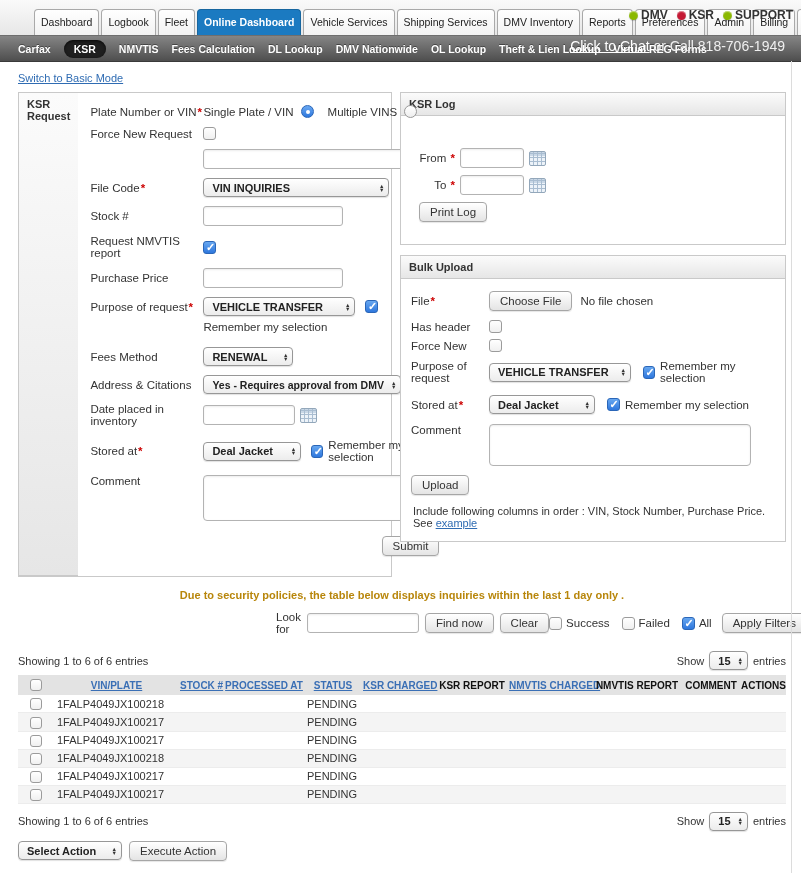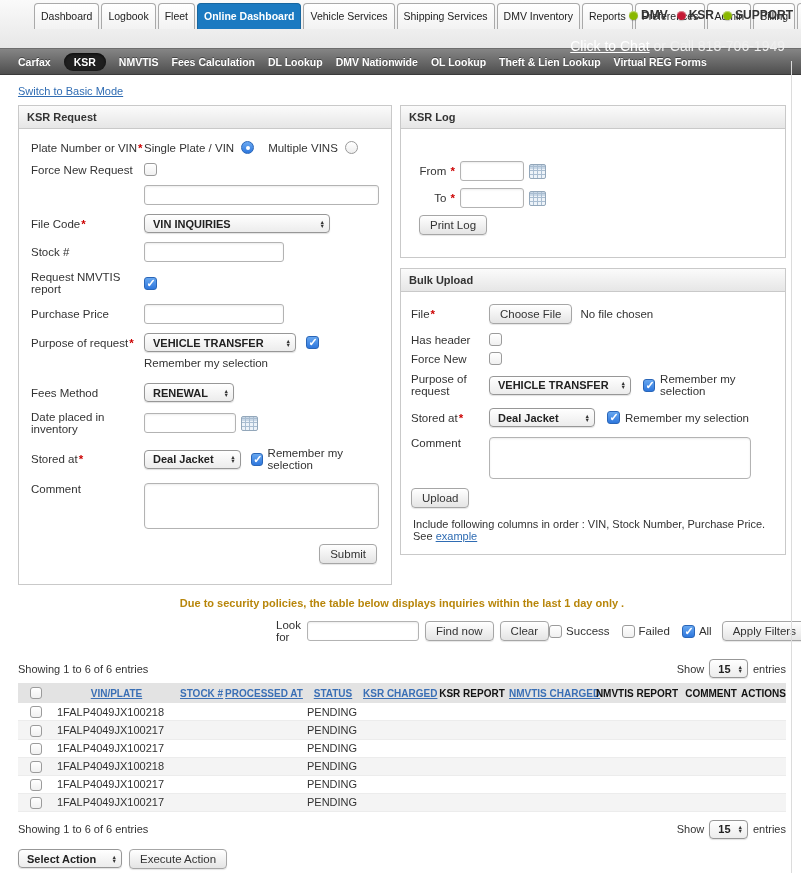--- a/index.html
+++ b/index.html
@@ -3,21 +3,21 @@
 <meta charset="utf-8">
 <style>
   * { box-sizing: border-box; }
   html,body { margin:0; padding:0; }
   body {
     width:801px; min-height:873px; background:#fff; position:relative;
     font-family:"Liberation Sans", sans-serif; color:#333;
   }
   
   .topnav {
-    display:flex; align-items:flex-start; height:48px; padding:3px 4px 0 34px;
+    display:flex; align-items:flex-end; height:35px; padding:3px 4px 0 34px;
     background:linear-gradient(#fafafa,#e7e7e7); white-space:nowrap; overflow:hidden;
   }
   .tab {
     flex:none; font-size:10.5px; color:#222; cursor:pointer;
     background:linear-gradient(#ffffff,#f2f2f2);
     border:1px solid #a9a9a9; border-bottom:none;
     border-radius:4px 4px 0 0; padding:6px 6px 7px; margin-right:2px;
   }
   .tab.active { background:#1b7ac1; color:#fff; border-color:#17669f; font-weight:bold; }
   .status { flex:none; margin-left:auto; display:flex; align-items:center; gap:9px; padding:0 2px 8px 6px; }
@@ -35,21 +35,21 @@
   .chat a { color:#fff; text-decoration:underline; cursor:pointer; }
   
   .content { padding:6px 15px 10px 18px; }
   .switch-link { display:inline-block; font-size:11px; color:#2f6cb3; text-decoration:underline; margin:2px 0 8px; cursor:pointer; }
   .panels { display:flex; gap:8px; align-items:stretch; }
   .panel { border:1px solid #c9c9c9; background:#fff; }
   .panel-header {
     background:linear-gradient(#fbfbfb,#e6e6e6); border-bottom:1px solid #c9c9c9;
     padding:5px 8px; font-size:11px; font-weight:bold; color:#333;
   }
-  .left-panel { width:374px; flex:none; display:flex; flex-direction:column; }
+  .left-panel { width:374px; flex:none; display:flex; flex-direction:row; }
   .right-col { flex:1; display:flex; flex-direction:column; gap:10px; }
   .right-col .panel { flex:none; }
   
   .pbody { padding:12px 12px 10px; }
   .frow { display:flex; align-items:center; margin-bottom:9px; font-size:11.5px; }
   .frow .lbl { width:113px; flex:none; color:#333; }
   .req { color:#cc0000; font-weight:bold; margin-left:1px; }
   .tin {
     border:1px solid #b3b3b3; border-radius:3px; height:20px; padding:2px 5px;
     font-size:11.5px; font-family:inherit; box-shadow:inset 0 1px 2px rgba(0,0,0,.08); background:#fff;
@@ -223,20 +223,27 @@
               <span>VEHICLE TRANSFER</span>
               <span class="spin"></span>
             </span>
           <span class="cb checked" style="margin-left:10px;"></span>
         </div>
         <div class="sub-note">Remember my selection</div>
         <div class="frow" style="margin-top:14px;">
           <span class="lbl">Fees Method</span>
           <span class="mselect" style="width:90px;">
               <span>RENEWAL</span>
+              <span class="spin"></span>
+            </span>
+        </div>
+        <div class="frow">
+          <span class="lbl">Address &amp; Citations</span>
+          <span class="mselect" style="width:198px; font-size:10.5px;">
+              <span>Yes - Requires approval from DMV</span>
               <span class="spin"></span>
             </span>
         </div>
         <div class="frow">
           <span class="lbl">Date placed in inventory</span>
           <input class="tin" style="width: 92px;" value="">
           <span class="cal-icon"></span>
         </div>
         <div class="frow" style="margin-top:12px;">
           <span class="lbl"><span>Stored at</span><span class="req">*</span></span>

